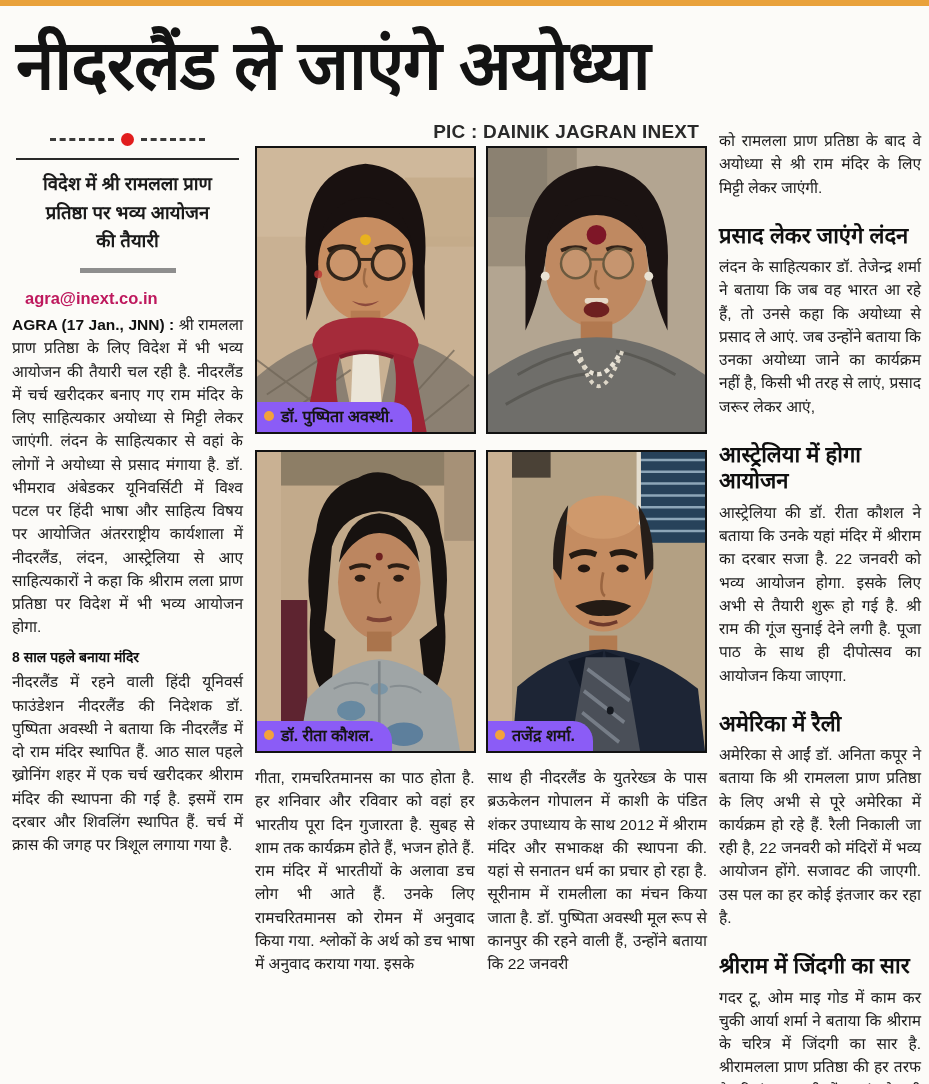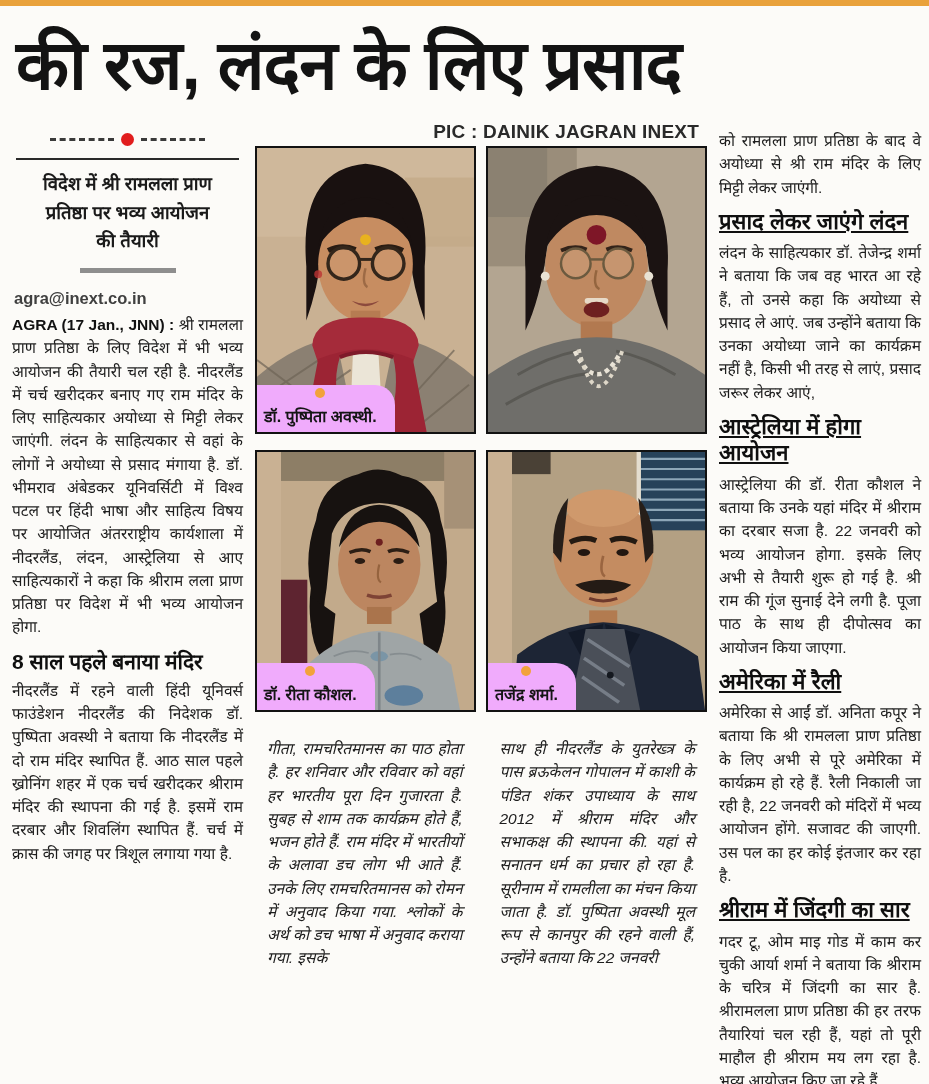--- a/index.html
+++ b/index.html
@@ -19,55 +19,55 @@
 
   
   .col-left { width:231px; flex:0 0 231px; padding-top:10px; }
   .dash-sep { display:flex; align-items:center; justify-content:center; gap:7px; margin:2px 10px 12px; }
   .dash-sep .dash { width:64px; border-top:3px dashed #3a3a3a; height:0; }
   .dash-sep .red-dot { width:13px; height:13px; border-radius:50%; background:#e11d1d; }
   .standfirst { margin:0 2px 8px; font-weight:bold; font-size:19.5px; line-height:1.5; text-align:center; color:#161616; }
   .rule { border:0; border-top:2px solid #2a2a2a; margin:6px 4px 10px; }
   .deck { margin:0 22px 12px; font-weight:bold; font-size:18.5px; line-height:1.55; text-align:center; color:#1a1a1a; }
   .gray-bar { width:96px; height:5px; background:#8e8e8e; margin:4px auto 16px; }
-  .email { margin:0 2px 5px; font-weight:bold; font-size:16.5px; color:#404040; }
+  .email { margin:0 13px 5px; font-weight:bold; font-size:16.5px; color:#be185d; }
   .body-text { margin:0 0 10px; font-size:15.5px; line-height:1.5; text-align:justify; color:#1d1d1d; }
   .dateline { font-weight:bold; color:#111; }
-  .subhead { margin:8px 0 5px; font-weight:bold; font-size:21px; color:#0f0f0f; line-height:1.2; }
+  .subhead { margin:8px 0 5px; font-weight:bold; font-size:14px; color:#0f0f0f; line-height:1.2; }
 
   
   .col-mid { width:452px; flex:0 0 452px; }
   .pic-credit { text-align:right; font-weight:bold; font-size:19px; color:#2a2a2a; margin:0 8px 3px; letter-spacing:.2px; }
   .photo-grid { display:grid; grid-template-columns:221px 221px; gap:16px 10px; }
   figure.photo { position:relative; margin:0; border:2px solid #121212; background:#c9b193; }
   .ph-row1 { height:288px; }
-  .ph-row2 { height:262px;padding-left:24px; }
+  .ph-row2 { height:303px;padding-left:24px; }
   figure.photo svg { display:block; width:100%; height:100%; }
   figcaption.caption {
-    position:absolute; left:0; bottom:0; background:#f0abfc;
+    position:absolute; left:0; bottom:0; background:#8b5cf6;
     display:flex; align-items:center; gap:7px;
     padding:3px 18px 5px 7px; border-top-right-radius:20px;
-    font-weight:bold; font-size:16px; color:#151515; white-space:nowrap;flex-direction:column;
+    font-weight:bold; font-size:16px; color:#151515; white-space:nowrap;
   }
   .cap-dot { width:10px; height:10px; border-radius:50%; background:#F2A23B; flex:0 0 auto; }
   .mid-text { display:flex; gap:13px; margin-top:13px; }
-  .mid-text p { flex:1; margin:12px;font-style:italic; }
+  .mid-text p { flex:1; margin:0; }
 
   
   .col-right { flex:1; padding-top:8px; }
-  .col-right .subhead { font-size:22px; margin:10px 0 6px;text-decoration:underline; }
+  .col-right .subhead { font-size:22px; margin:24px 0 6px; }
 </style>
 </head>
 <body>
 
 <div class="page">
   <div class="topbar"></div>
 
   <h1 class="headline">
-    <span>की रज, लंदन के लिए प्रसाद</span>
+    <span>नीदरलैंड ले जाएंगे अयोध्या</span>
   </h1>
 
   <div class="content">
 
     <div class="col-left">
       <div class="dash-sep">
         <span class="dash"></span>
         <span class="red-dot"></span>
         <span class="dash"></span>
       </div>

